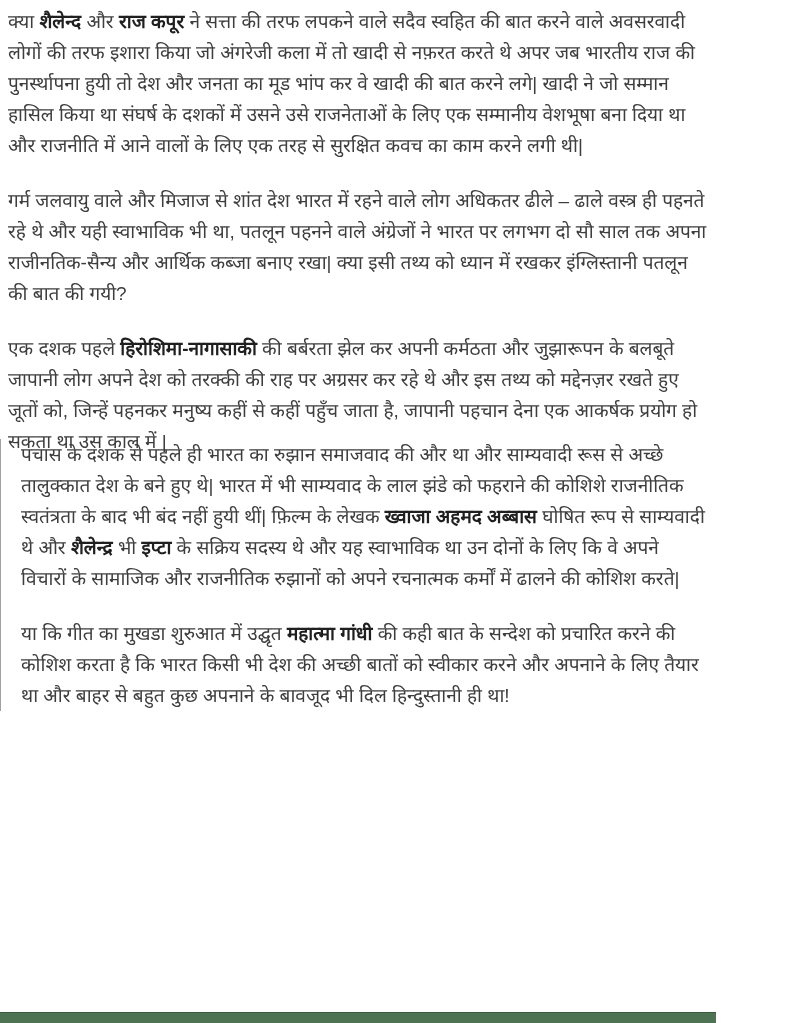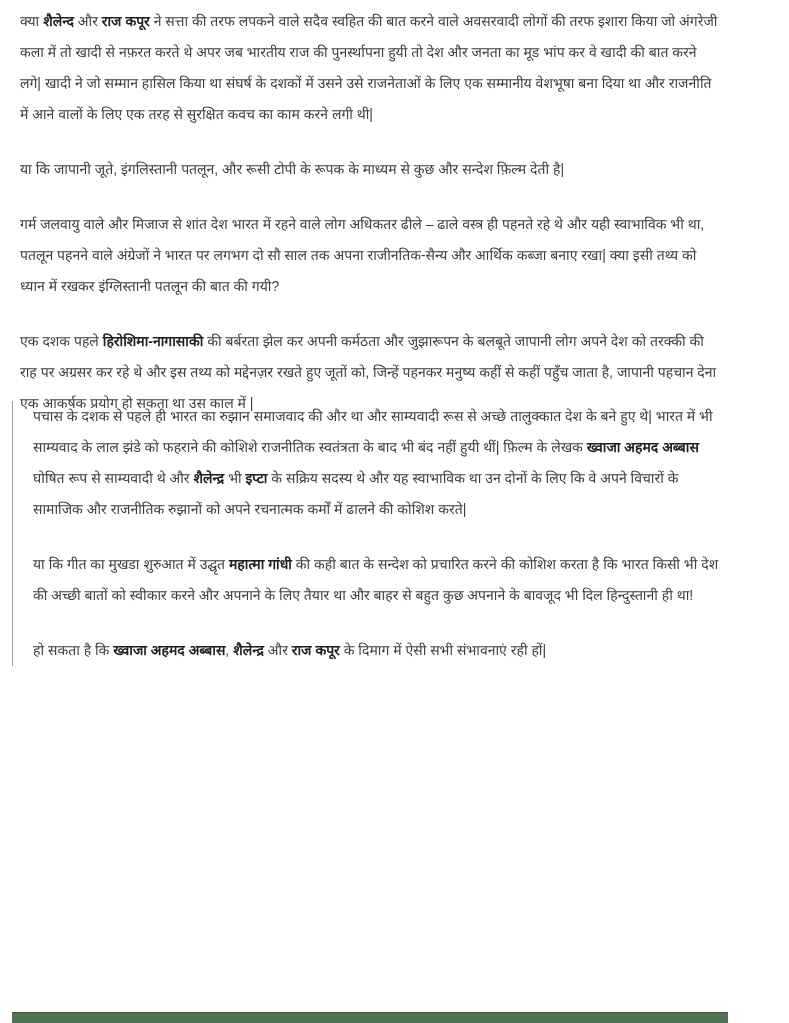--- a/index.html
+++ b/index.html
@@ -10,24 +10,23 @@
     --bg:#ffffff;
   }
   html,body{margin:0;padding:0;background:var(--bg);}
   .page{
     position:relative;
     width:716px;
     height:1023px;
     overflow:hidden;
     background:var(--bg);
     font-family:"Liberation Sans","DejaVu Sans",sans-serif;
-    font-size:14px;
+    font-size:19px;
     line-height:31px;
     color:var(--text);
-    margin-left:12px;
   }
   .content{padding:6px 8px 0 0;}
   .para{margin:0 0 24px 8px;}
   .para:last-child{margin-bottom:0;}
   .para strong{color:var(--bold);font-weight:700;}
   .quoted{
     margin:-18px 0 0 0;
     border-left:1px solid var(--quote-border);
     padding-left:20px;
   }
@@ -41,24 +40,22 @@
     border-top:1px solid #3c5c42;
   }
 </style>
 </head>
 <body>
 
 <div class="page">
   <div class="content">
     <div>
         <p class="para"><span>क्या </span><strong>शैलेन्द</strong><span> और </span><strong>राज कपूर</strong><span> ने सत्ता की तरफ लपकने वाले सदैव स्वहित की बात करने वाले अवसरवादी लोगों की तरफ इशारा किया जो अंगरेजी कला में तो खादी से नफ़रत करते थे अपर जब भारतीय राज की पुनर्स्थापना हुयी तो देश और जनता का मूड भांप कर वे खादी की बात करने लगे| खादी ने जो सम्मान हासिल किया था संघर्ष के दशकों में उसने उसे राजनेताओं के लिए एक सम्मानीय वेशभूषा बना दिया था और राजनीति में आने वालों के लिए एक तरह से सुरक्षित कवच का काम करने लगी थी|</span></p>
-        <p class="para"><span>या कि जापानी जूते, इंगलिस्तानी पतलून, और रूसी टोपी के रूपक के माध्यम से कुछ और सन्देश फ़िल्म देती है|</span></p>
         <p class="para"><span>गर्म जलवायु वाले और मिजाज से शांत देश भारत में रहने वाले लोग अधिकतर ढीले – ढाले वस्त्र ही पहनते रहे थे और यही स्वाभाविक भी था, पतलून पहनने वाले अंग्रेजों ने भारत पर लगभग दो सौ साल तक अपना राजीनतिक-सैन्य और आर्थिक कब्जा बनाए रखा| क्या इसी तथ्य को ध्यान में रखकर इंग्लिस्तानी पतलून की बात की गयी?</span></p>
         <p class="para"><span>एक दशक पहले </span><strong>हिरोशिमा-नागासाकी</strong><span> की बर्बरता झेल कर अपनी कर्मठता और जुझारूपन के बलबूते जापानी लोग अपने देश को तरक्की की राह पर अग्रसर कर रहे थे और इस तथ्य को मद्देनज़र रखते हुए जूतों को, जिन्हें पहनकर मनुष्य कहीं से कहीं पहुँच जाता है, जापानी पहचान देना एक आकर्षक प्रयोग हो सकता था उस काल में |</span></p>
       </div>
     <div class="quoted">
         <p class="para"><span>पचास के दशक से पहले ही भारत का रुझान समाजवाद की और था और साम्यवादी रूस से अच्छे तालुक्कात देश के बने हुए थे| भारत में भी साम्यवाद के लाल झंडे को फहराने की कोशिशे राजनीतिक स्वतंत्रता के बाद भी बंद नहीं हुयी थीं| फ़िल्म के लेखक </span><strong>ख्वाजा अहमद अब्बास</strong><span> घोषित रूप से साम्यवादी थे और </span><strong>शैलेन्द्र</strong><span> भी </span><strong>इप्टा</strong><span> के सक्रिय सदस्य थे और यह स्वाभाविक था उन दोनों के लिए कि वे अपने विचारों के सामाजिक और राजनीतिक रुझानों को अपने रचनात्मक कर्मों में ढालने की कोशिश करते|</span></p>
         <p class="para"><span>या कि गीत का मुखडा शुरुआत में उद्घृत </span><strong>महात्मा गांधी</strong><span> की कही बात के सन्देश को प्रचारित करने की कोशिश करता है कि भारत किसी भी देश की अच्छी बातों को स्वीकार करने और अपनाने के लिए तैयार था और बाहर से बहुत कुछ अपनाने के बावजूद भी दिल हिन्दुस्तानी ही था!</span></p>
-        <p class="para tight"><span>हो सकता है कि </span><strong>ख्वाजा अहमद अब्बास</strong><span>, </span><strong>शैलेन्द्र</strong><span> और </span><strong>राज कपूर</strong><span> के दिमाग में ऐसी सभी संभावनाएं रही हों|</span></p>
       </div>
   </div>
   <div class="footer-bar"></div>
 </div>
 
 </body></html>

